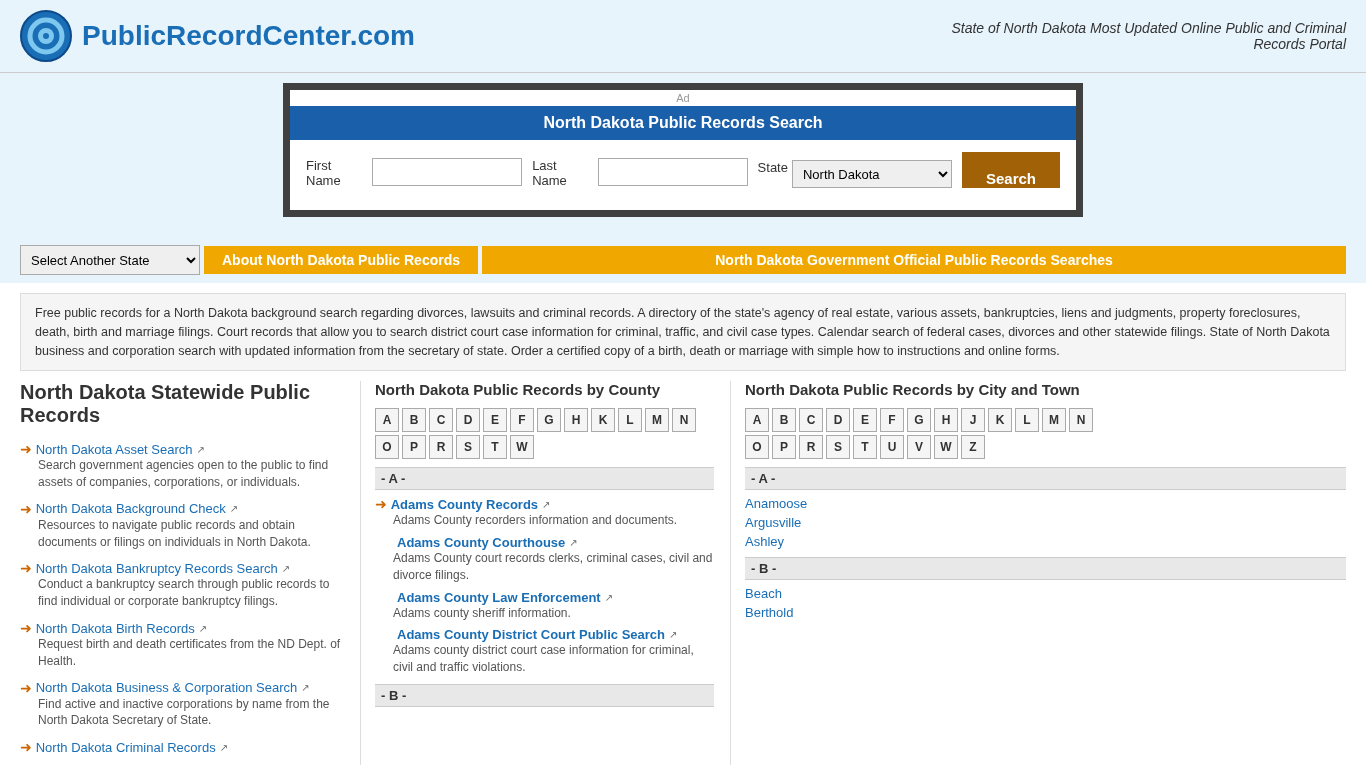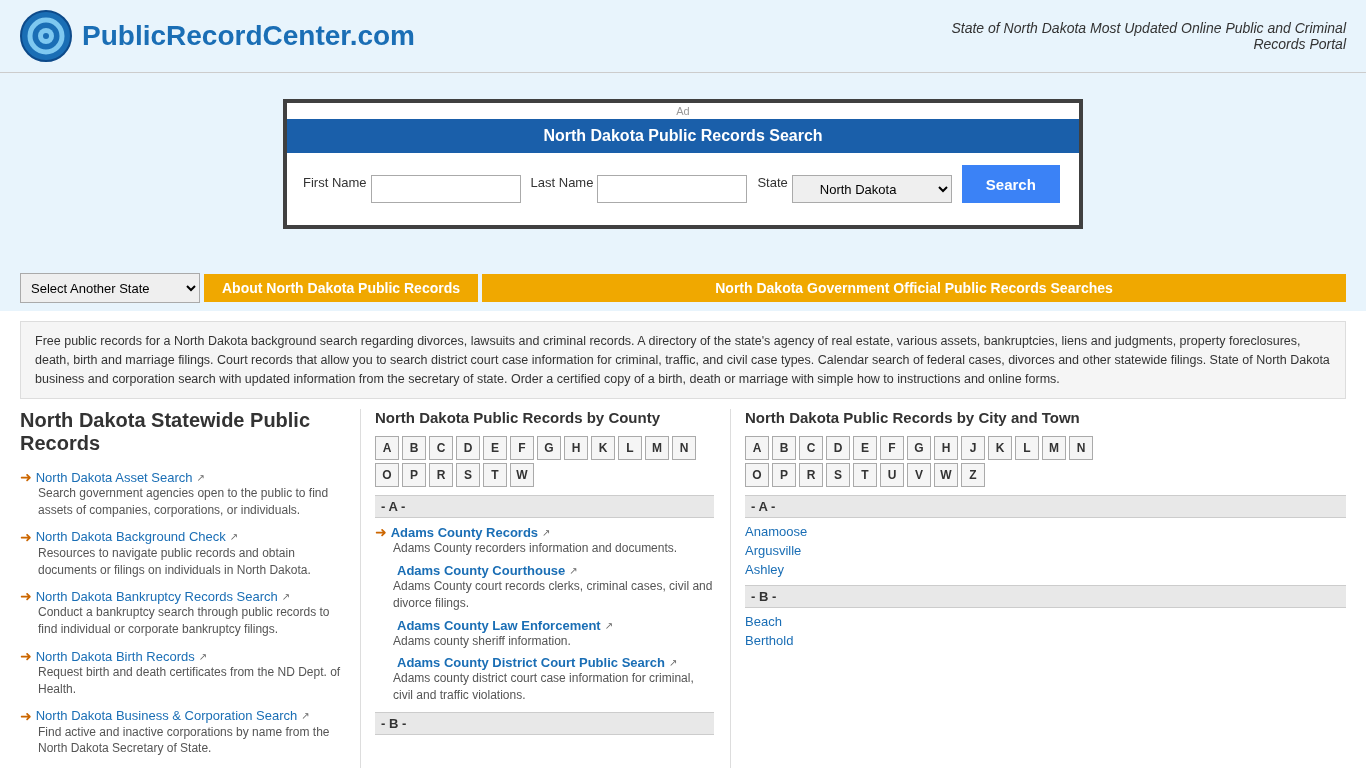--- a/index.html
+++ b/index.html
@@ -37,23 +37,23 @@
       max-width: 400px;
     }
 
     
     #ad-container {
       background: #e8f4fc;
       padding: 10px 20px 20px;
     }
     #ad-box {
       background: #fff;
-      border: 4px solid #404040;
+      border: 7px solid #404040;
       max-width: 800px;
-      margin: 16px auto;
+      margin: 0 auto;
       padding-bottom: 10px;
     }
     #ad-label {
       text-align: center;
       font-size: 11px;
       color: #999;
       padding: 2px 0;
     }
     #search-form-header {
       background: #1a5faa;
@@ -67,35 +67,35 @@
       display: flex;
       align-items: flex-end;
       gap: 10px;
       padding: 12px 16px;
     }
     .field-group { display: flex; flex-direction: row; gap: 4px; }
     .field-group label { font-size: 13px; color: #333; }
     .field-group input, .field-group select {
       height: 28px;
       border: 1px solid #aaa;
-      padding: 2px 23px;
+      padding: 2px 6px;
       font-size: 13px;
     }
     #first-name-input { width: 150px; }
     #last-name-input { width: 150px; }
     #state-select { width: 160px; }
     #search-btn {
-      background: #3b82f6;
+      background: #a16207;
       color: #fff;
       border: none;
-      padding: 10px 24px;
+      padding: 18px 24px;
       font-size: 15px;
       font-weight: bold;
       cursor: pointer;
-      height: 38px;
+      height: 30px;
     }
 
     
     #nav-bar {
       background: #e8f4fc;
       padding: 8px 20px;
       display: flex;
       align-items: center;
       gap: 4px;
     }

